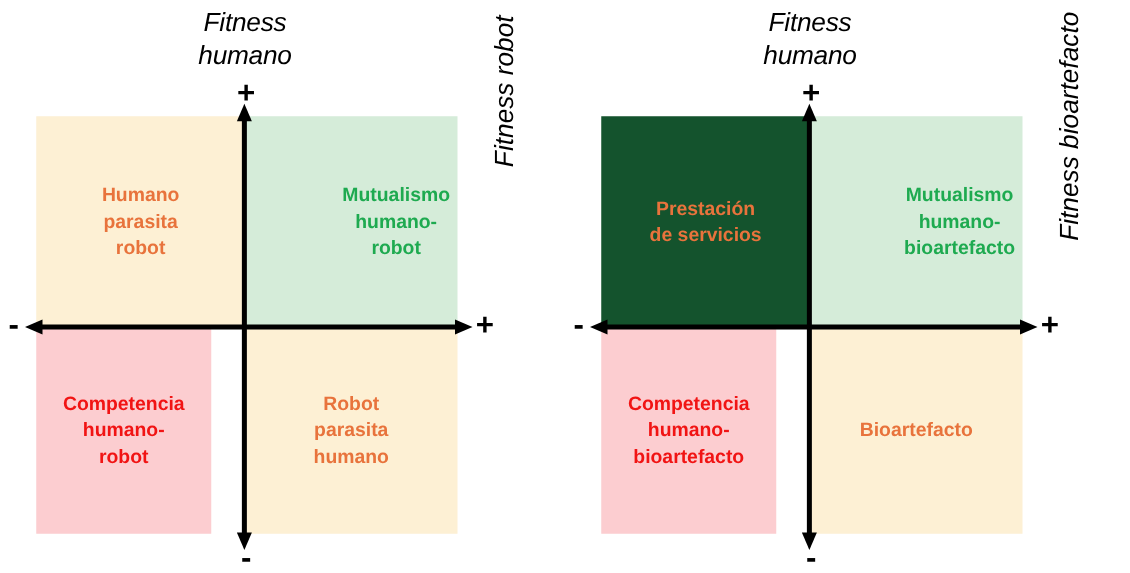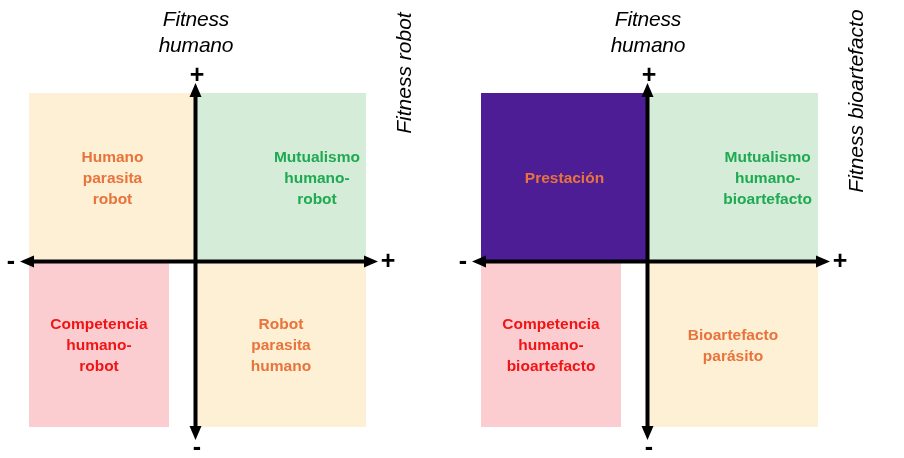--- a/index.html
+++ b/index.html
@@ -191,43 +191,43 @@
       <span class="l1">Fitness</span>
       <span class="l2">humano</span>
     </div>
 
     <div class="sign sign-top">+</div>
     <div class="sign sign-bottom">-</div>
     <div class="sign sign-left">-</div>
     <div class="sign sign-right">+</div>
 
     <div class="grid">
-      <div class="quad q-tl" style="background:#4c1d95;color:#e8733c;">
+      <div class="quad q-tl" style="background:#14532d;color:#e8733c;">
         <div>
           <span class="lbl">Prestación</span>
+          <span class="lbl">de servicios</span>
         </div>
       </div>
       <div class="quad q-tr" style="background:#d5ecd9;color:#1eaa50;">
         <div>
           <span class="lbl">Mutualismo</span>
           <span class="lbl">humano-</span>
           <span class="lbl">bioartefacto</span>
         </div>
       </div>
       <div class="quad q-bl" style="background:#fccdd0;color:#f11414;">
         <div>
           <span class="lbl">Competencia</span>
           <span class="lbl">humano-</span>
           <span class="lbl">bioartefacto</span>
         </div>
       </div>
       <div class="quad q-br" style="background:#fdf0d4;color:#e8733c;">
         <div>
           <span class="lbl">Bioartefacto</span>
-          <span class="lbl">parásito</span>
         </div>
       </div>
     </div>
 
     <div class="axis-v">
       <svg width="5" height="357" viewBox="0 0 5 357">
         <line x1="2.5" y1="10" x2="2.5" y2="347" stroke="#000000" stroke-width="4"></line>
         <polygon points="2.5,0 8.5,14 -3.5,14" fill="#000000"></polygon>
         <polygon points="2.5,357 8.5,343 -3.5,343" fill="#000000"></polygon>
       </svg>

